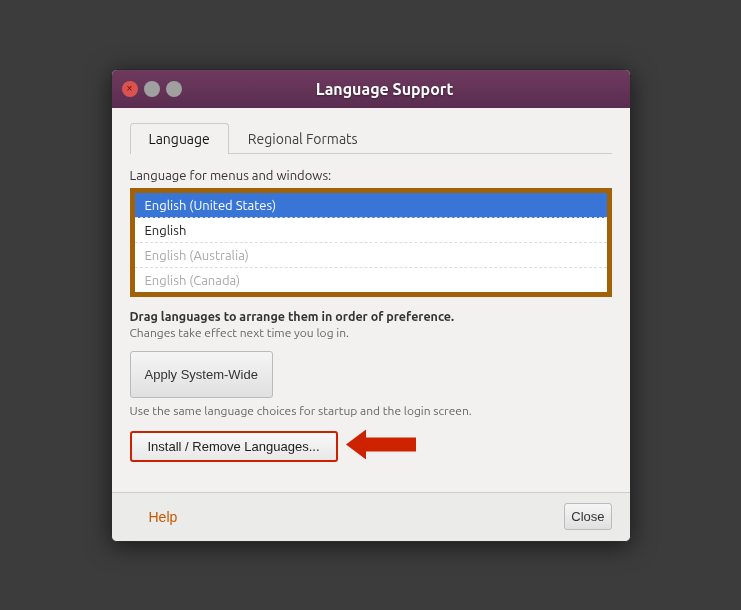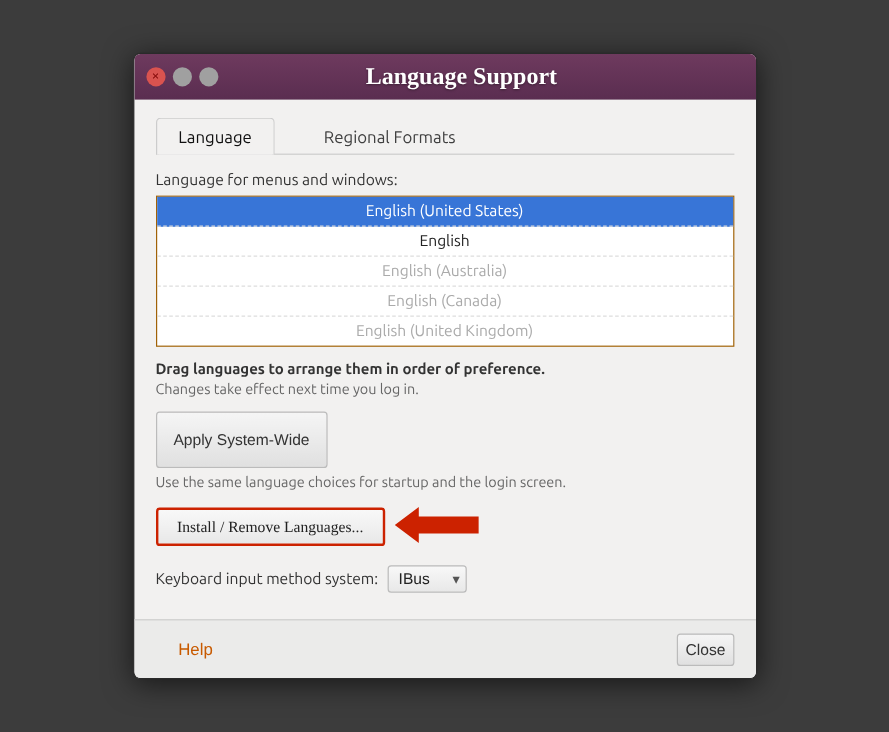--- a/index.html
+++ b/index.html
@@ -45,34 +45,32 @@
       justify-content: center;
       font-size: 10px;
     }
     .tb-close { background: #d9534f; color: #7a0000; }
     .tb-minimize { background: #a0a0a0; }
     .tb-maximize { background: #a0a0a0; }
     .titlebar-title {
       flex: 1;
       text-align: center;
       color: #fff;
-      font-size: 20px;
+      font-size: 16px;
       font-weight: bold;
       text-shadow: 0 1px 2px rgba(0,0,0,0.4);
       margin-right: 40px;
-      font-family: Liberation Serif, serif;
     }
     .content {
       padding: 14px 18px 14px 18px;
     }
     .tabs {
       display: flex;
       border-bottom: 1px solid #ccc;
       margin-bottom: 14px;
-      gap: 22px;
     }
     .tab {
       padding: 7px 18px;
       cursor: pointer;
       font-size: 14px;
       color: #404040;
       border: 1px solid transparent;
       border-bottom: none;
       border-radius: 4px 4px 0 0;
       background: transparent;
@@ -84,24 +82,23 @@
       border-color: #ccc;
       border-bottom-color: #f2f1f0;
       color: #111;
     }
     .section-label {
       font-size: 13px;
       color: #333;
       margin-bottom: 6px;
     }
     .lang-list {
-      border: 1px solid #a16207;
+      border: 5px solid #a16207;
       background: #fff;
       margin-bottom: 12px;
-      text-align: center;
     }
     .lang-item {
       padding: 5px 10px;
       border-bottom: 1px dashed #ddd;
       font-size: 13px;
       color: #222;
       cursor: grab;
     }
     .lang-item:last-child { border-bottom: none; }
     .lang-item.dimmed { color: #aaa; }
@@ -140,21 +137,20 @@
     }
     .btn-install {
       display: inline-block;
       padding: 6px 16px;
       background: linear-gradient(to bottom, #f8f8f8, #e8e8e8);
       border: 2px solid #cc2200;
       border-radius: 3px;
       font-size: 13px;
       color: #222;
       cursor: pointer;
-      font-family: Liberation Serif, serif;
     }
     .arrow-container {
       position: absolute;
       left: calc(100% + 8px);
       top: 50%;
       transform: translateY(-50%);
     }
     .keyboard-row {
       display: flex;
       align-items: center;
@@ -242,21 +238,20 @@
 
     
     <div class="section-label">Language for menus and windows:</div>
 
     
     <div class="lang-list">
       <div class="lang-item selected">English (United States)</div>
       <div class="lang-item">English</div>
       <div class="lang-item dimmed">English (Australia)</div>
       <div class="lang-item dimmed">English (Canada)</div>
-      <div class="lang-item dimmed">English (United Kingdom)</div>
     </div>
 
     
     <div class="drag-hint">
       <strong>Drag languages to arrange them in order of preference.</strong>
     </div>
     <div class="drag-subhint">Changes take effect next time you log in.</div>
 
     
     <button class="btn-system-wide">Apply System-Wide</button>
@@ -267,30 +262,20 @@
       <button class="btn-install">Install / Remove Languages...</button>
       <div class="arrow-container">
         
         <svg width="70" height="30" viewBox="0 0 70 30">
           <polygon points="70,8 70,22 20,22 20,30 0,15 20,0 20,8" fill="#cc2200"></polygon>
         </svg>
       </div>
     </div>
 
     
-    <div class="keyboard-row">
-      <span class="keyboard-label">Keyboard input method system:</span>
-      <div class="select-wrapper">
-        <select class="select-ibus">
-          <option>IBus</option>
-          <option>None</option>
-          <option>fcitx</option>
-        </select>
-      </div>
-    </div>
 
   </div>
 
   <div class="footer">
     <button class="btn-help">Help</button>
     <button class="btn-close">Close</button>
   </div>
 </div>
 
 </body></html>

